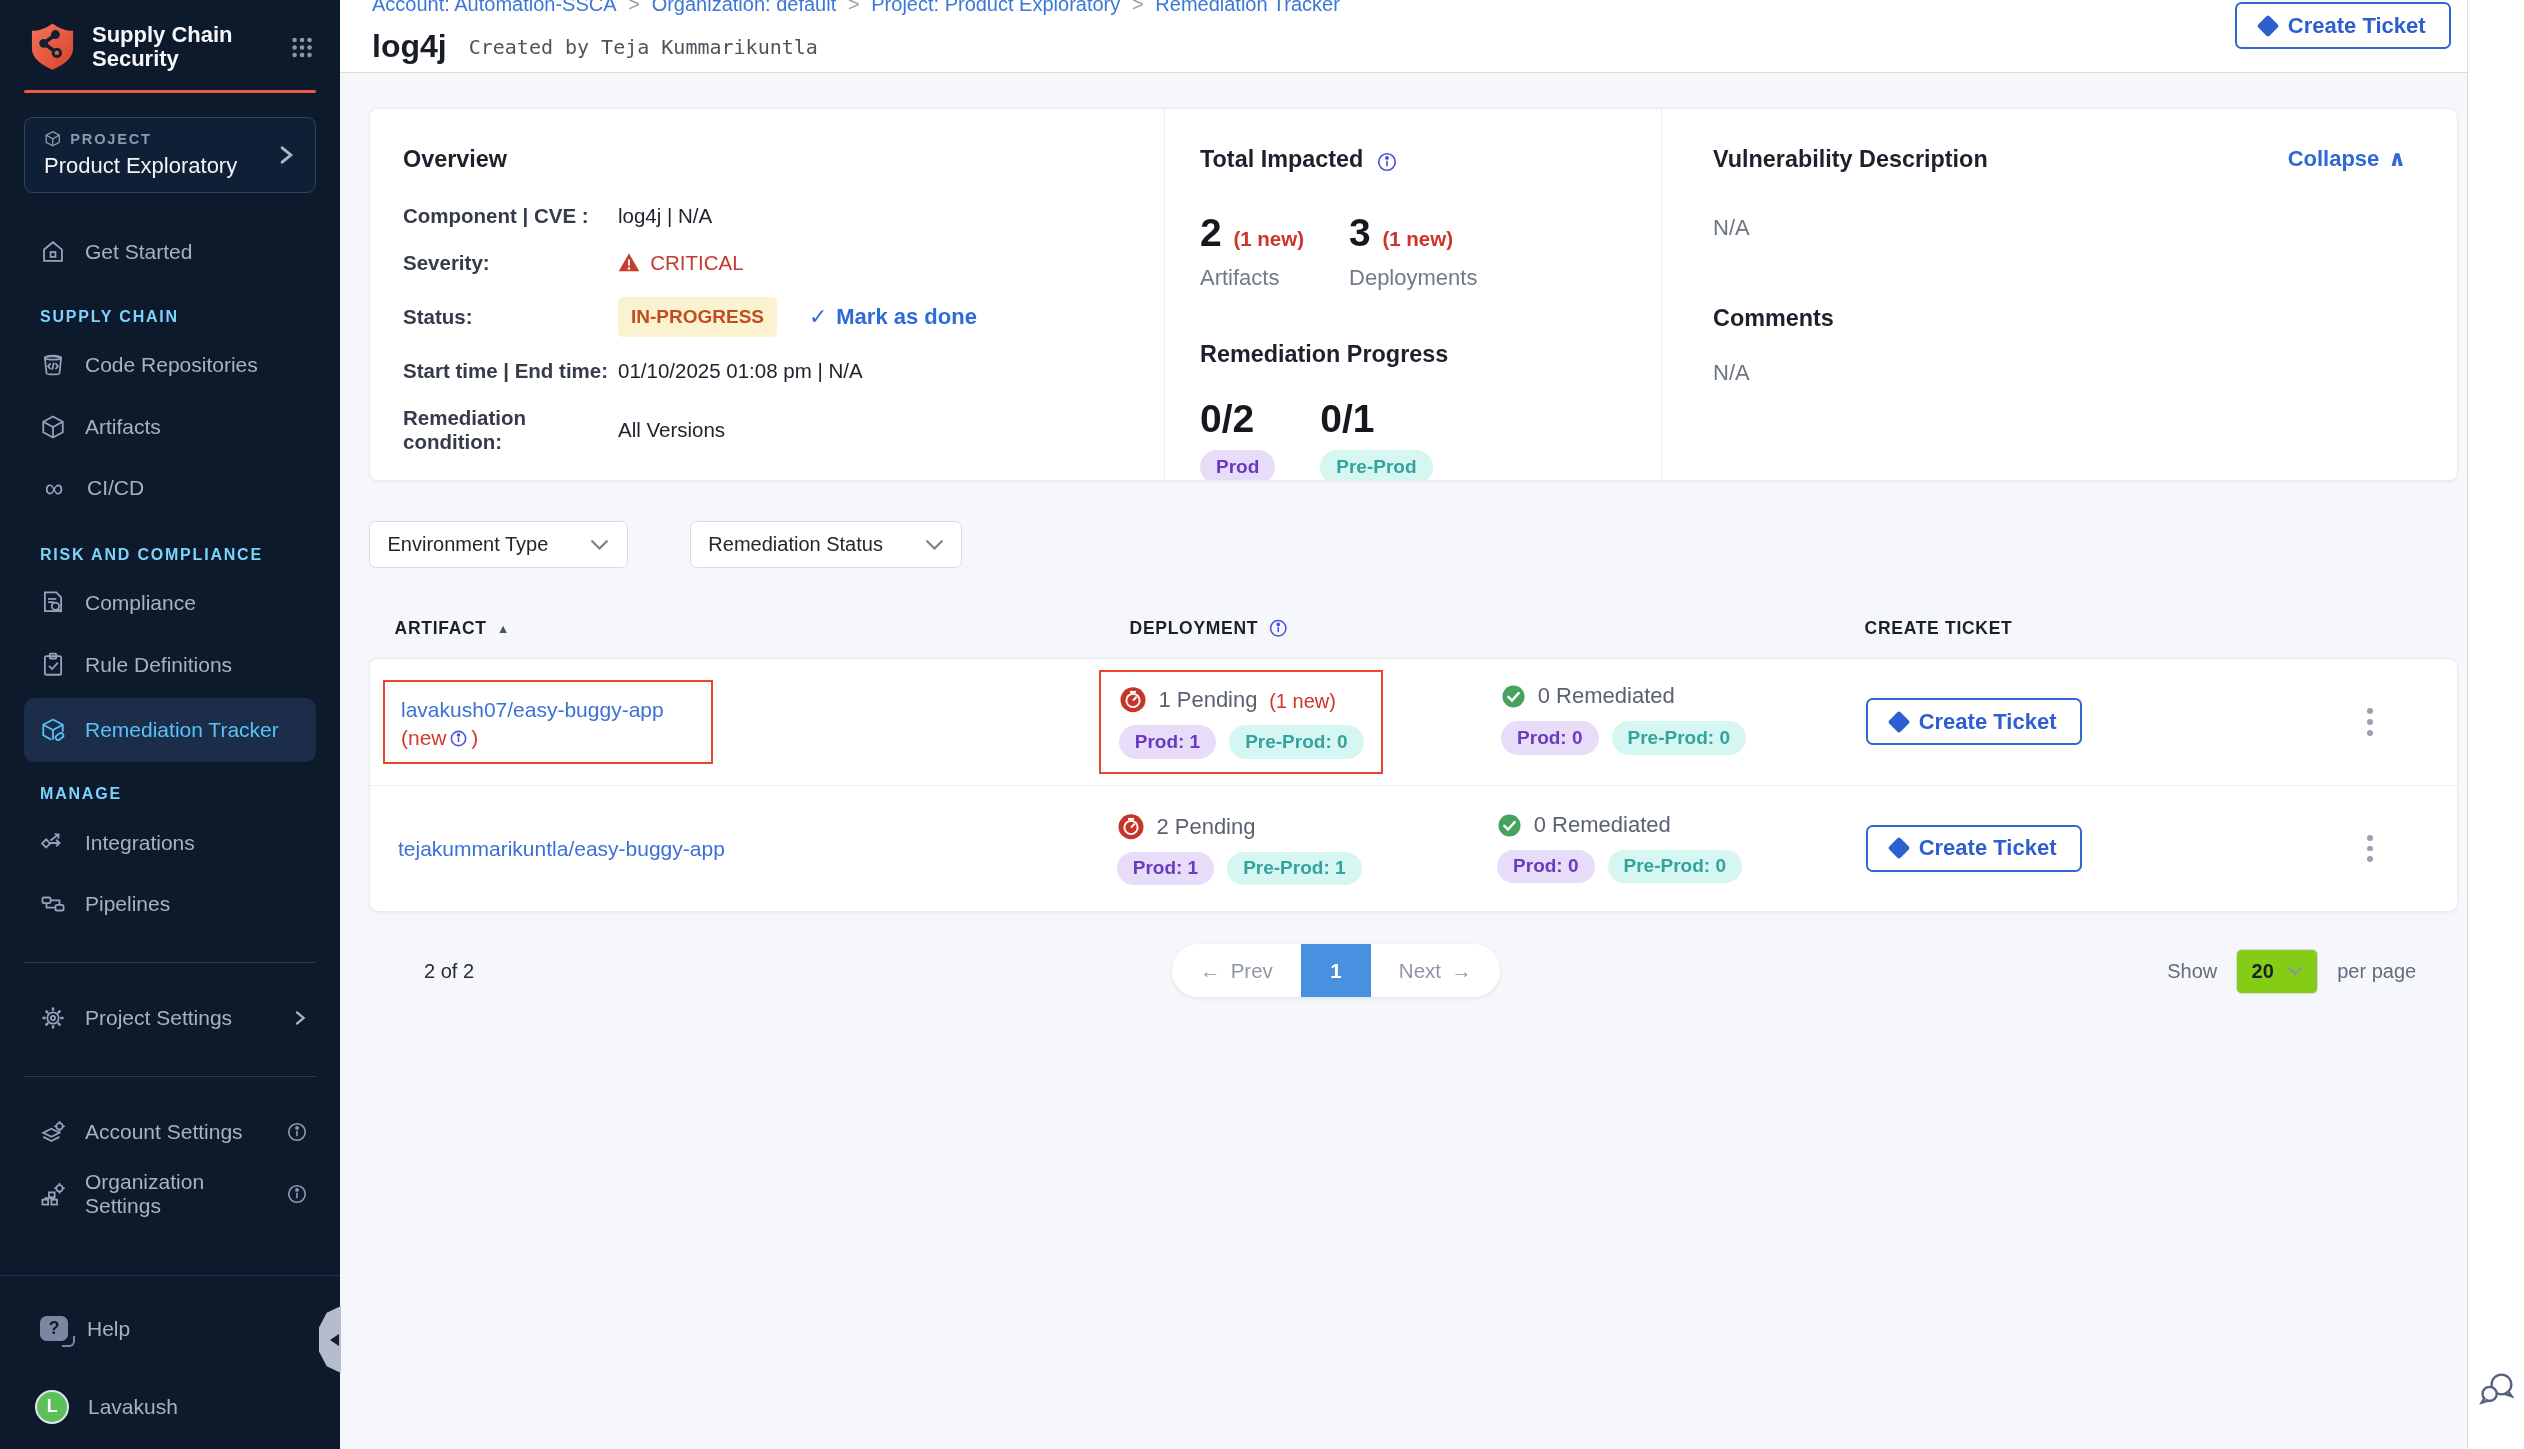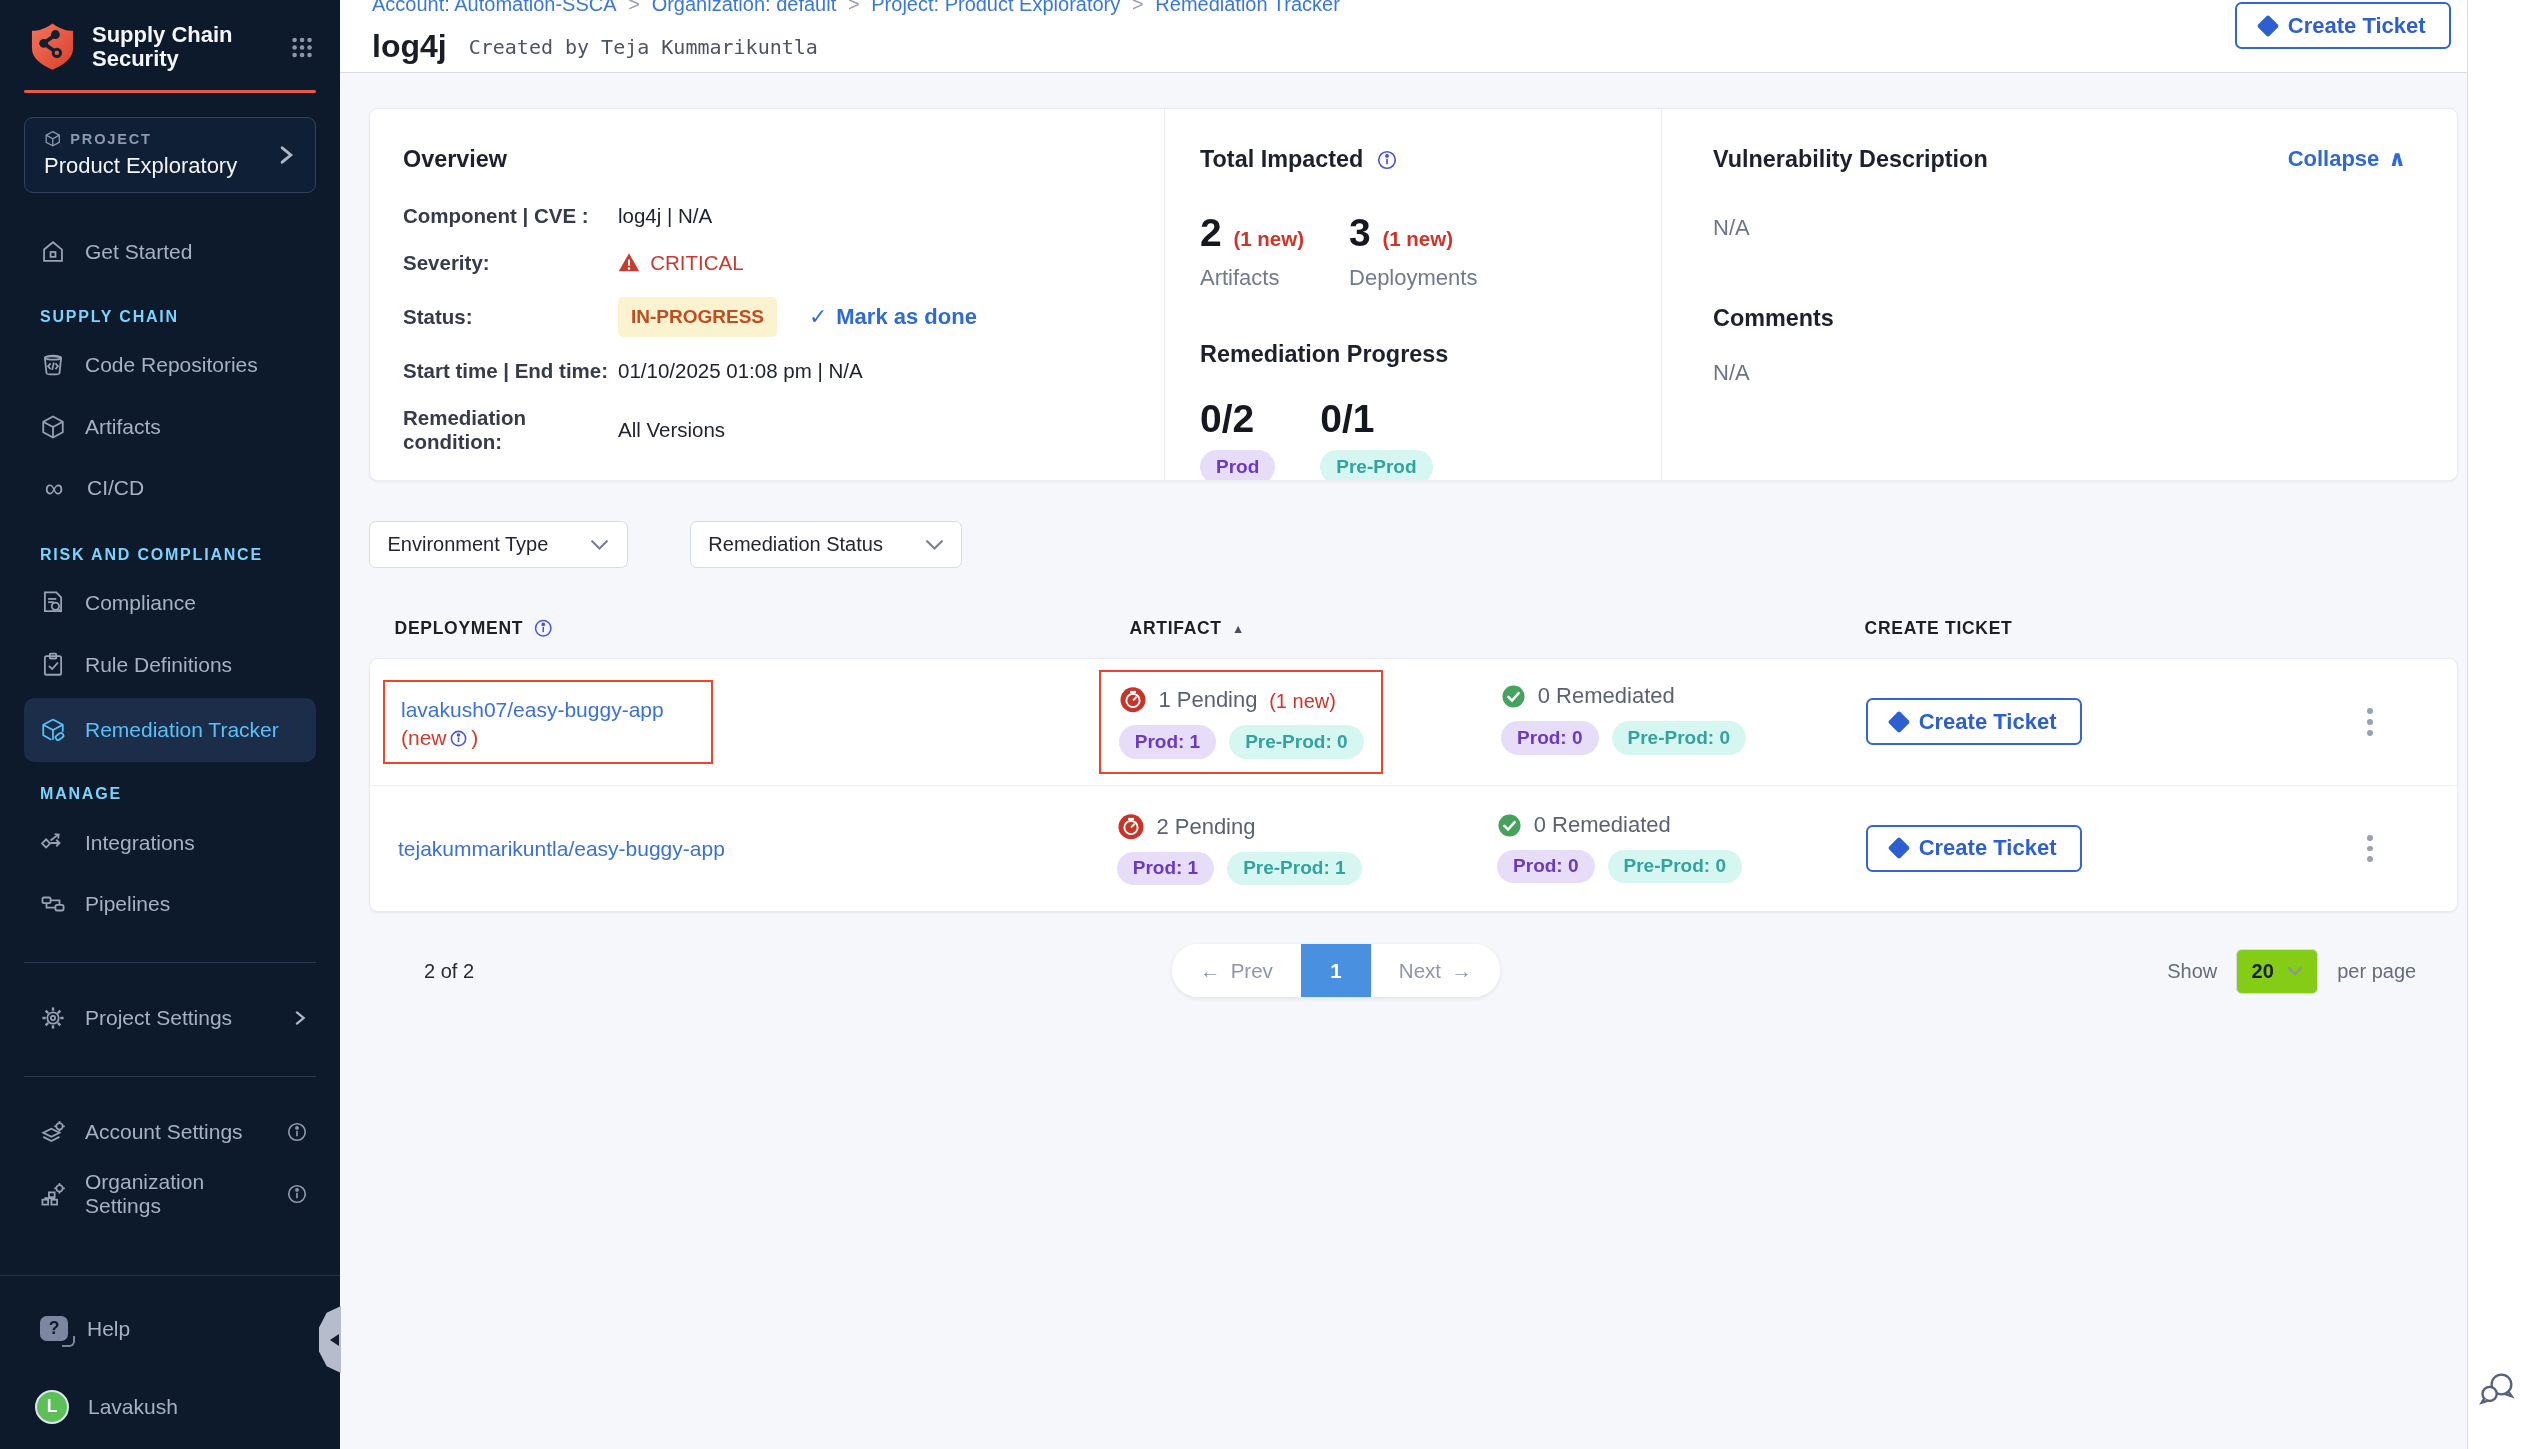--- a/index.html
+++ b/index.html
@@ -86,21 +86,21 @@
   .ov-grid { margin-top:31px; display:grid; grid-template-columns:215px 1fr; row-gap:22.6px;
     font-size:20.5px; align-items:center; }
   .ov-label { font-weight:700; color:#353b49; }
   .ov-value { color:#20242e; }
   .sev-value { display:flex; align-items:center; gap:10.2px; color:#c43a2f; font-weight:500; }
   .status-value { display:flex; align-items:center; gap:32px; }
   .badge-inprogress { background:#fbf2cf; color:#bf4d21; font-weight:700; font-size:19px;
     padding:8.8px 13px; border-radius:5.1px; }
   .mark-done { color:#2e6bd8; font-weight:700; font-size:22px; display:flex; gap:8.8px;
     align-items:center; cursor:pointer; }
-  .head-ico { display:flex; align-items:center; gap:13px; }
+  .head-ico { display:flex; align-items:flex-end; gap:13px; }
   .stats-row { display:flex; gap:45px; margin-top:38px; }
   .stat-num-row { display:flex; align-items:baseline; gap:11.7px; }
   .stat-num { font-size:39px; font-weight:800; color:#15181f; }
   .stat-new { font-size:20.5px; font-weight:600; color:#cf3429; }
   .stat-label { margin-top:10.2px; font-size:22px; color:#707a8c; }
   .progress-head { margin-top:50px; }
   .prog-row { display:flex; gap:45px; margin-top:29px; }
   .pill { display:inline-block; font-size:19px; font-weight:700; padding:5.8px 16px;
     border-radius:730px; margin-top:9px; }
   .pill-prod { background:#e8ddf8; color:#6a3ac2; }
@@ -517,30 +517,30 @@
       <button class="filter-btn">
         <span>Remediation Status</span>
         <svg width="19" height="11.7" viewBox="0 0 26 16" fill="none" stroke="#7a8191" stroke-width="3" stroke-linecap="round">
             <polyline points="3,3 13,13 23,3"></polyline>
           </svg>
       </button>
     </div>
 
     <div class="thead">
       <div class="th">
+        <span>ARTIFACT</span>
+        <span class="sort-ico">▲</span>
+      </div>
+      <div class="th">
         <span>DEPLOYMENT</span>
         <svg width="20.5" height="20.5" viewBox="0 0 32 32" fill="none" stroke="#4a54d8" stroke-width="2.4">
             <circle cx="16" cy="16" r="12"></circle>
             <line x1="16" y1="14" x2="16" y2="22"></line>
             <circle cx="16" cy="10" r="1.7" fill="#4a54d8"></circle>
           </svg>
-      </div>
-      <div class="th">
-        <span>ARTIFACT</span>
-        <span class="sort-ico">▲</span>
       </div>
       <div class="th">
         <span>CREATE TICKET</span>
       </div>
     </div>
 
     <div class="table-card">
 
       <div class="trow">
         <div class="cell-artifact">

